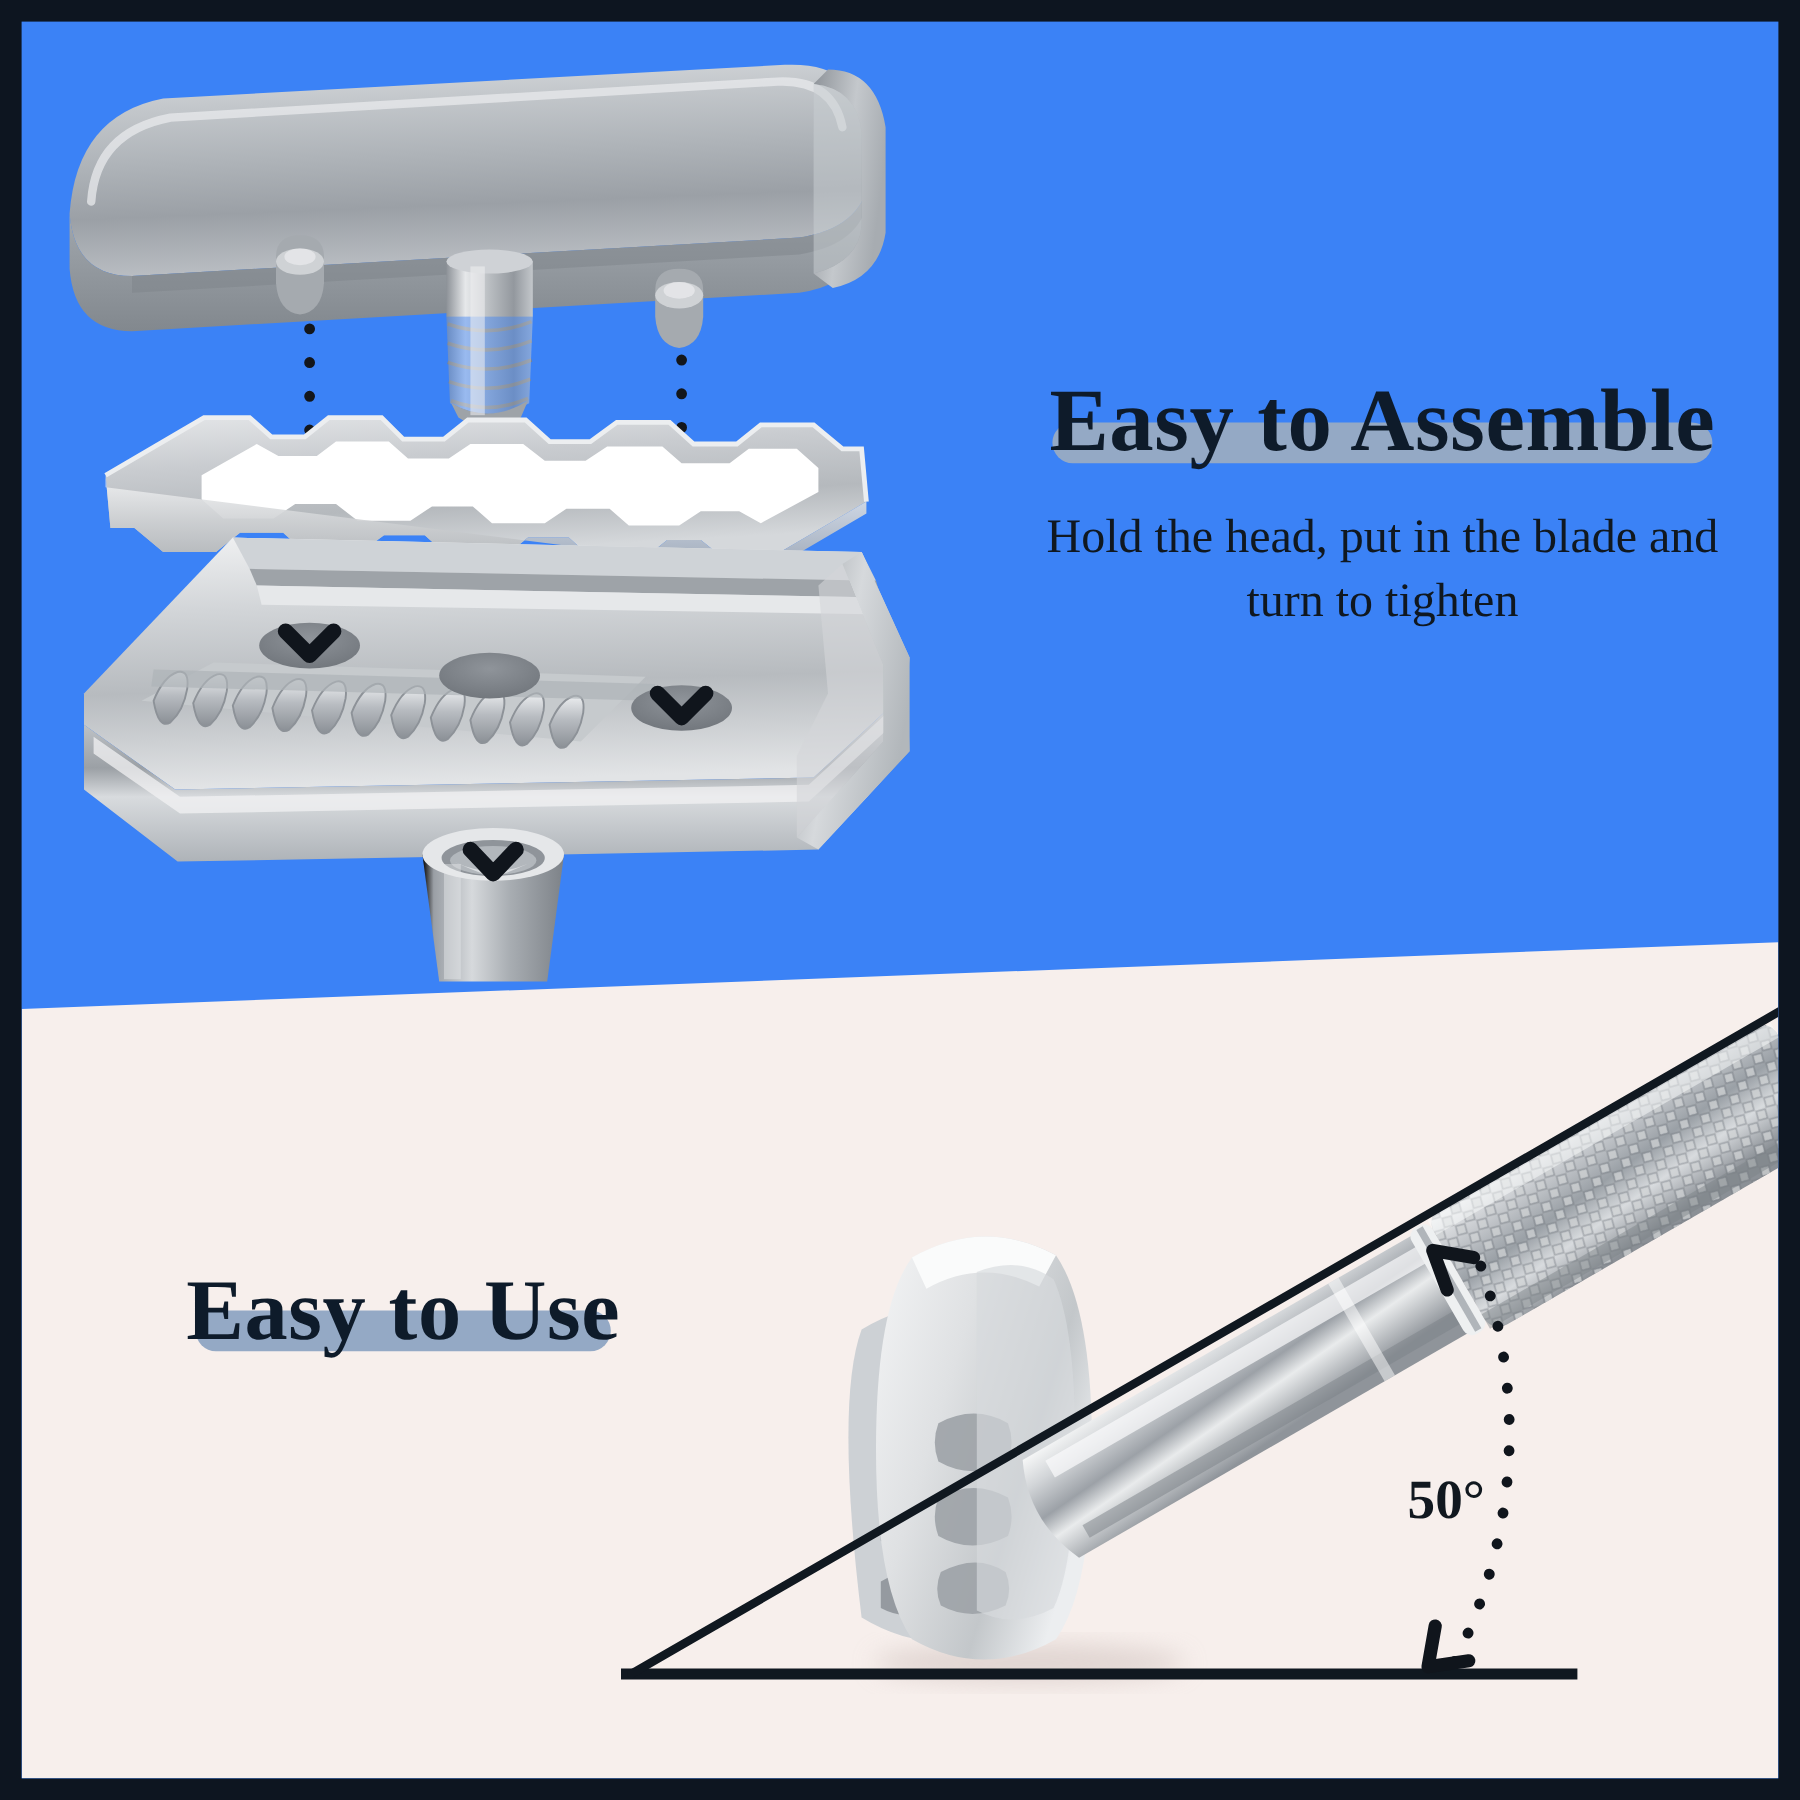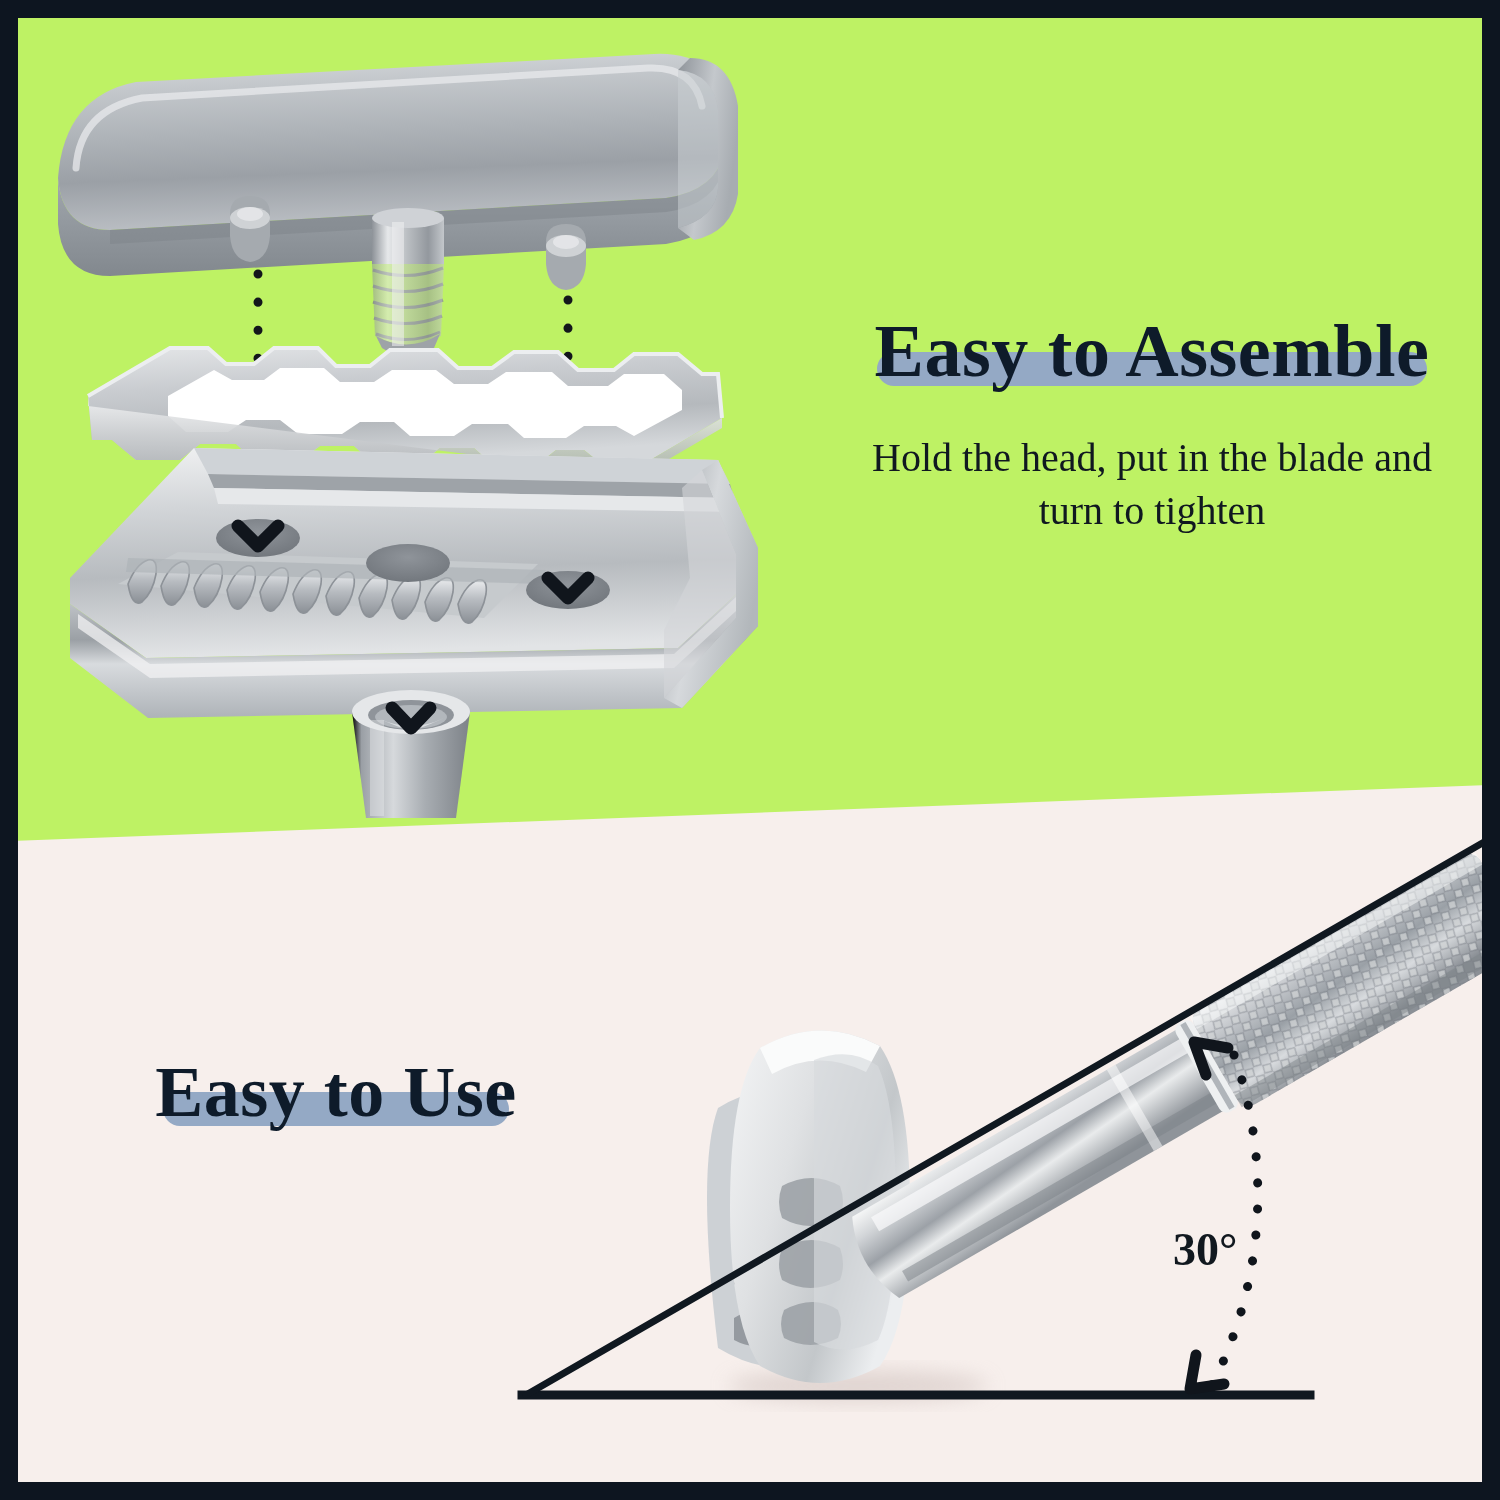--- a/index.html
+++ b/index.html
@@ -15,21 +15,21 @@
     overflow: hidden;
     font-family: "Liberation Serif", "DejaVu Serif", serif;
   }
   
   #canvas {
     position: absolute;
     left: 18px;
     top: 18px;
     width: 1464px;
     height: 1464px;
-    background: #bef264;
+    background: #3b82f6;
     overflow: hidden;
   }
   
   #pink-band {
     position: absolute;
     left: 0;
     top: 0;
     width: 1464px;
     height: 1464px;
     background: #f7efec;
@@ -60,21 +60,21 @@
     font-family: "Liberation Serif", "DejaVu Serif", serif;
     color: #101820;
     line-height: 1.33;
     white-space: pre-line;
   }
 
   
   #assemble-block { left: 804px; top: 296px; width: 660px; text-align: center; }
   #assemble-block .heading-text { font-size: 74px; }
   #assemble-block .heading-bar { left: 2px; right: 2px; bottom: 2px; }
-  #assemble-sub { font-size: 40px; margin-top: 43px; text-align: center; }
+  #assemble-sub { font-size: 40px; margin-top: 32px; text-align: center; }
 
   
   #use-block { left: 78px; top: 1038px; width: 480px; text-align: center; }
   #use-block .heading-text { font-size: 72px; }
   #use-block .heading-bar { left: 8px; right: 8px; bottom: 2px; }
   #use-sub { font-size: 38px; margin-top: 40px; text-align: center; }
 
   
   #angle-label {
     position: absolute;
@@ -420,16 +420,16 @@
 turn to tighten</div>
     </div>
 
     <div class="heading-block" id="use-block">
       <span class="heading-wrap">
         <span class="heading-bar"></span>
         <span class="heading-text">Easy to Use</span>
       </span>
     </div>
 
-    <div id="angle-label">30°</div>
+    <div id="angle-label">50°</div>
 
   </div>
 </div>
 
 </body></html>

